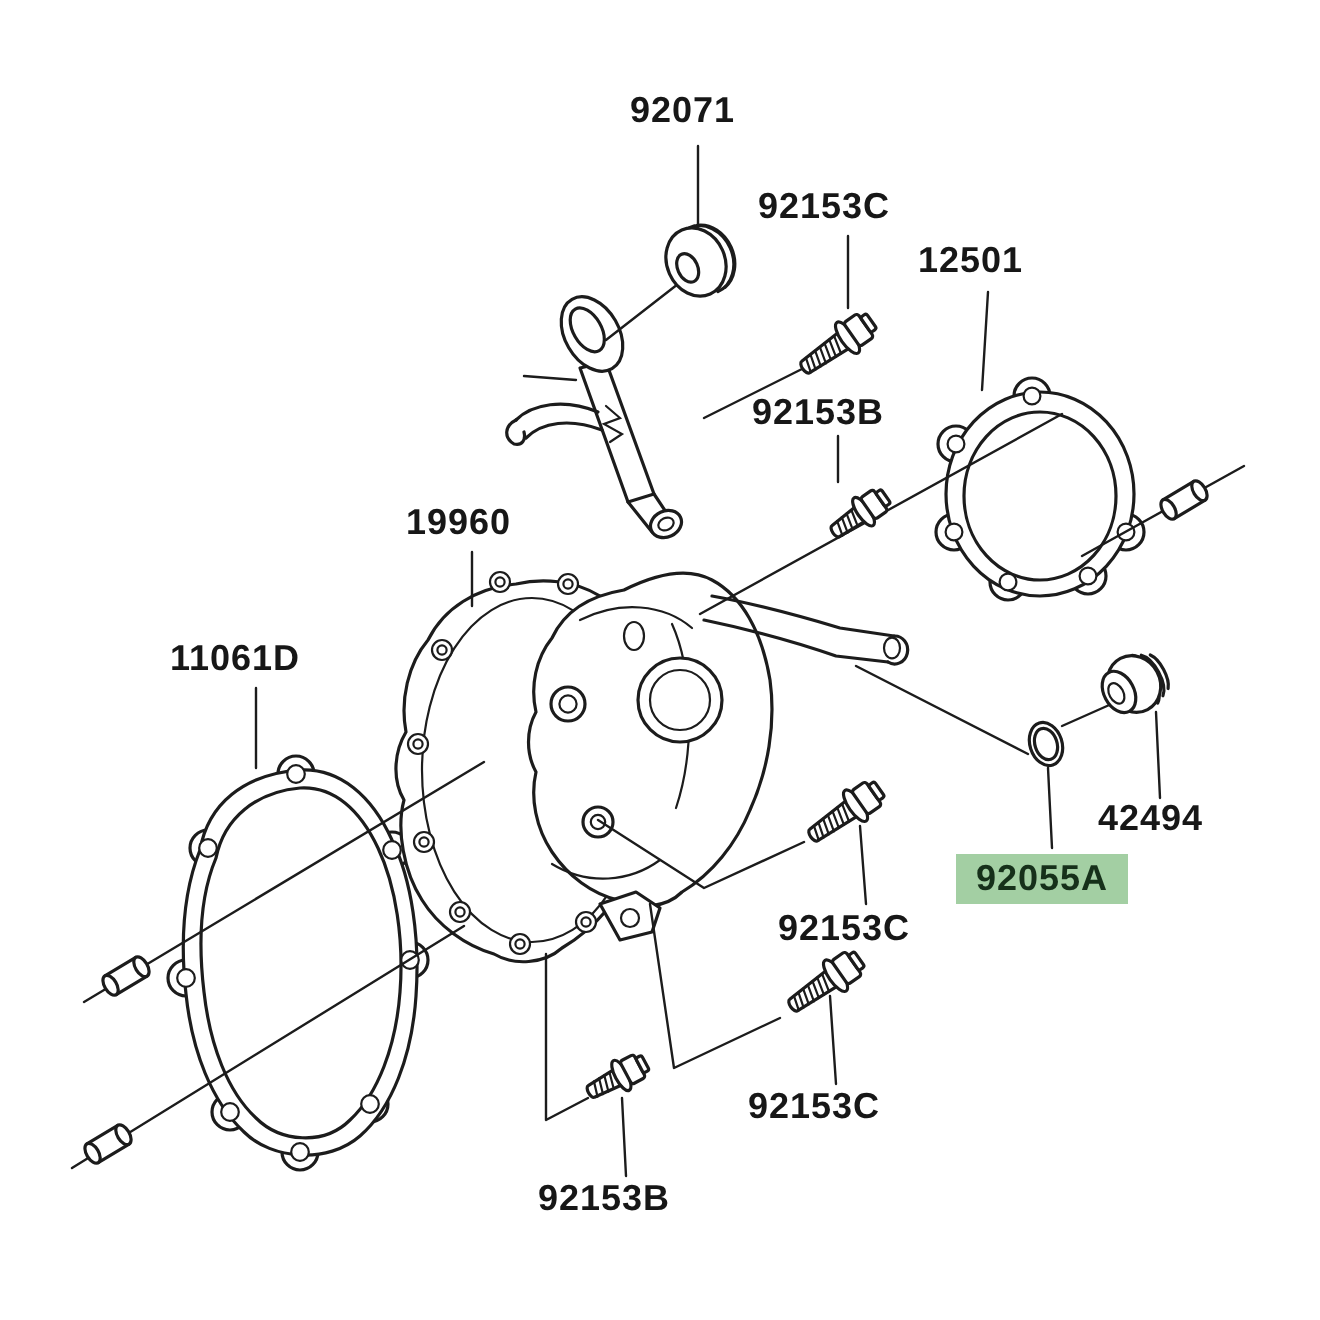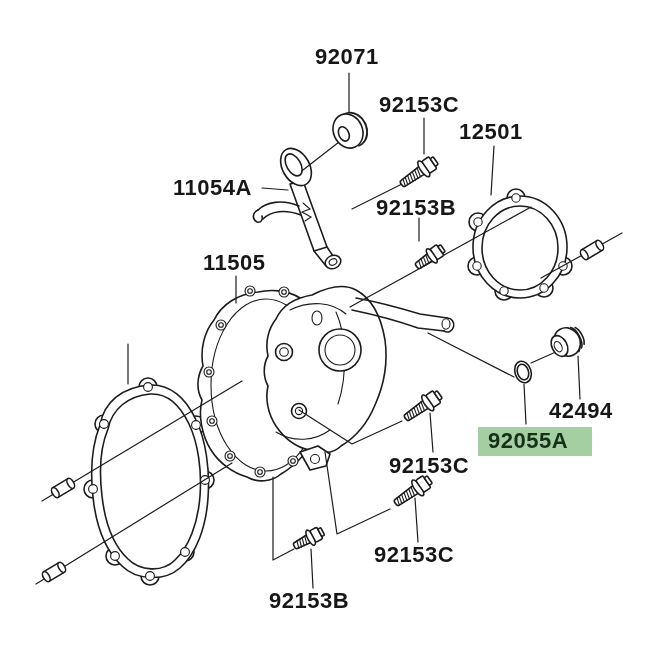--- a/index.html
+++ b/index.html
@@ -11,28 +11,28 @@
     overflow:hidden;
   }
   .stage svg{position:absolute;left:0;top:0;color:var(--line,#1c1c1c);}
   .ln   {fill:none;stroke:currentColor;stroke-width:1.6;stroke-linecap:round;stroke-linejoin:round;}
   .lnw  {fill:#fff;stroke:currentColor;stroke-width:1.6;stroke-linecap:round;stroke-linejoin:round;}
   .thin {fill:none;stroke:currentColor;stroke-width:1.1;stroke-linecap:round;}
   .thinw{fill:#fff;stroke:currentColor;stroke-width:1.1;}
   .guide{fill:none;stroke:currentColor;stroke-width:1.2;stroke-linecap:round;stroke-linejoin:round;}
   .plabel{
     position:absolute;
-    font-size:22px;font-weight:bold;line-height:1;
+    font-size:18px;font-weight:bold;line-height:1;
     letter-spacing:0.5px;color:#171717;white-space:nowrap;
     cursor:pointer;
   }
   .plabel.highlight{
     background:var(--hl,#a3cfa3);
     color:var(--hl-text,#16301a);
-    padding:3px 24px 4px 10px;
+    padding:3px 10px 4px 10px;
   }
 </style>
 </head>
 <body>
 
 <div class="stage">
 
   <svg width="660" height="660" viewBox="0 0 660 660">
     <defs>
       <g id="bolt">
@@ -217,21 +217,21 @@
       <path d="M526,424 L524,384"></path>
       <path d="M433,452 L430,413"></path>
       <path d="M418,542 L415,498"></path>
       <path d="M313,588 L311,549"></path>
     </g>
   </svg>
 
   <div class="plabel" style="left:315px;top:46px">92071</div>
   <div class="plabel" style="left:379px;top:94px">92153C</div>
   <div class="plabel" style="left:459px;top:121px">12501</div>
-  <div class="plabel" style="left:173px;top:177px">11054A</div>
   <div class="plabel" style="left:376px;top:197px">92153B</div>
-  <div class="plabel" style="left:203px;top:252px">11505</div>
+  <div class="plabel" style="left:203px;top:252px">19960</div>
+  <div class="plabel" style="left:85px;top:320px">11061D</div>
   <div class="plabel" style="left:549px;top:400px">42494</div>
   <div class="plabel highlight" style="left:478px;top:427px">92055A</div>
   <div class="plabel" style="left:389px;top:455px">92153C</div>
   <div class="plabel" style="left:374px;top:544px">92153C</div>
   <div class="plabel" style="left:269px;top:590px">92153B</div>
 </div>
 
 </body></html>

